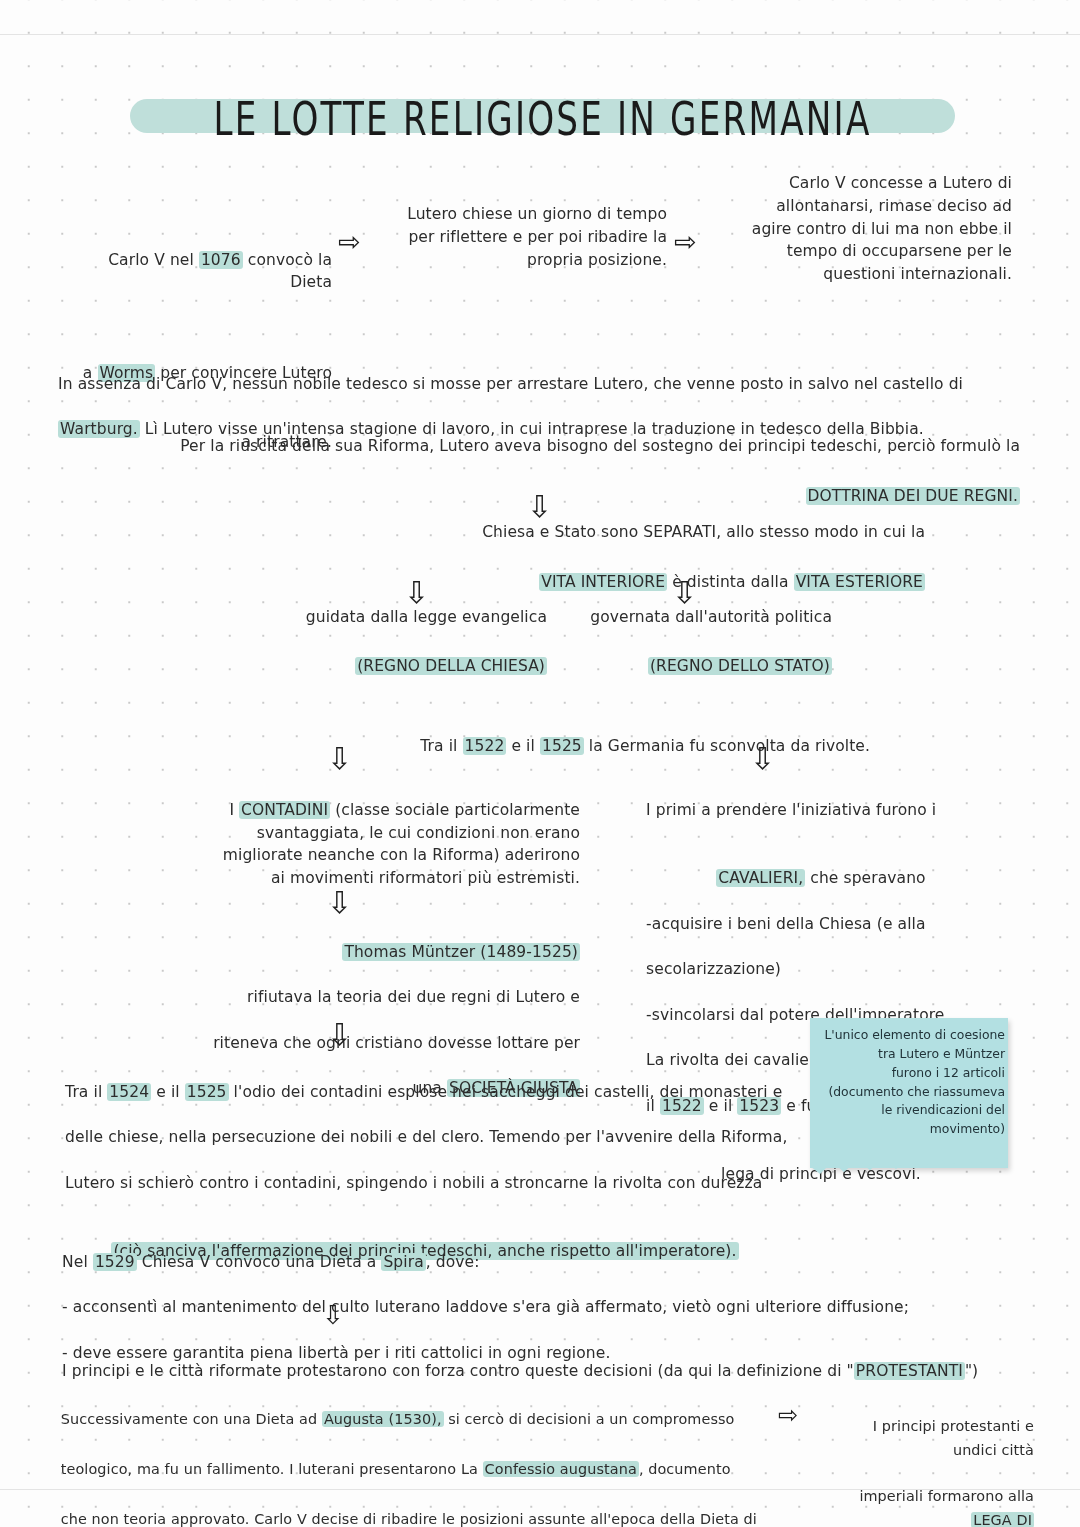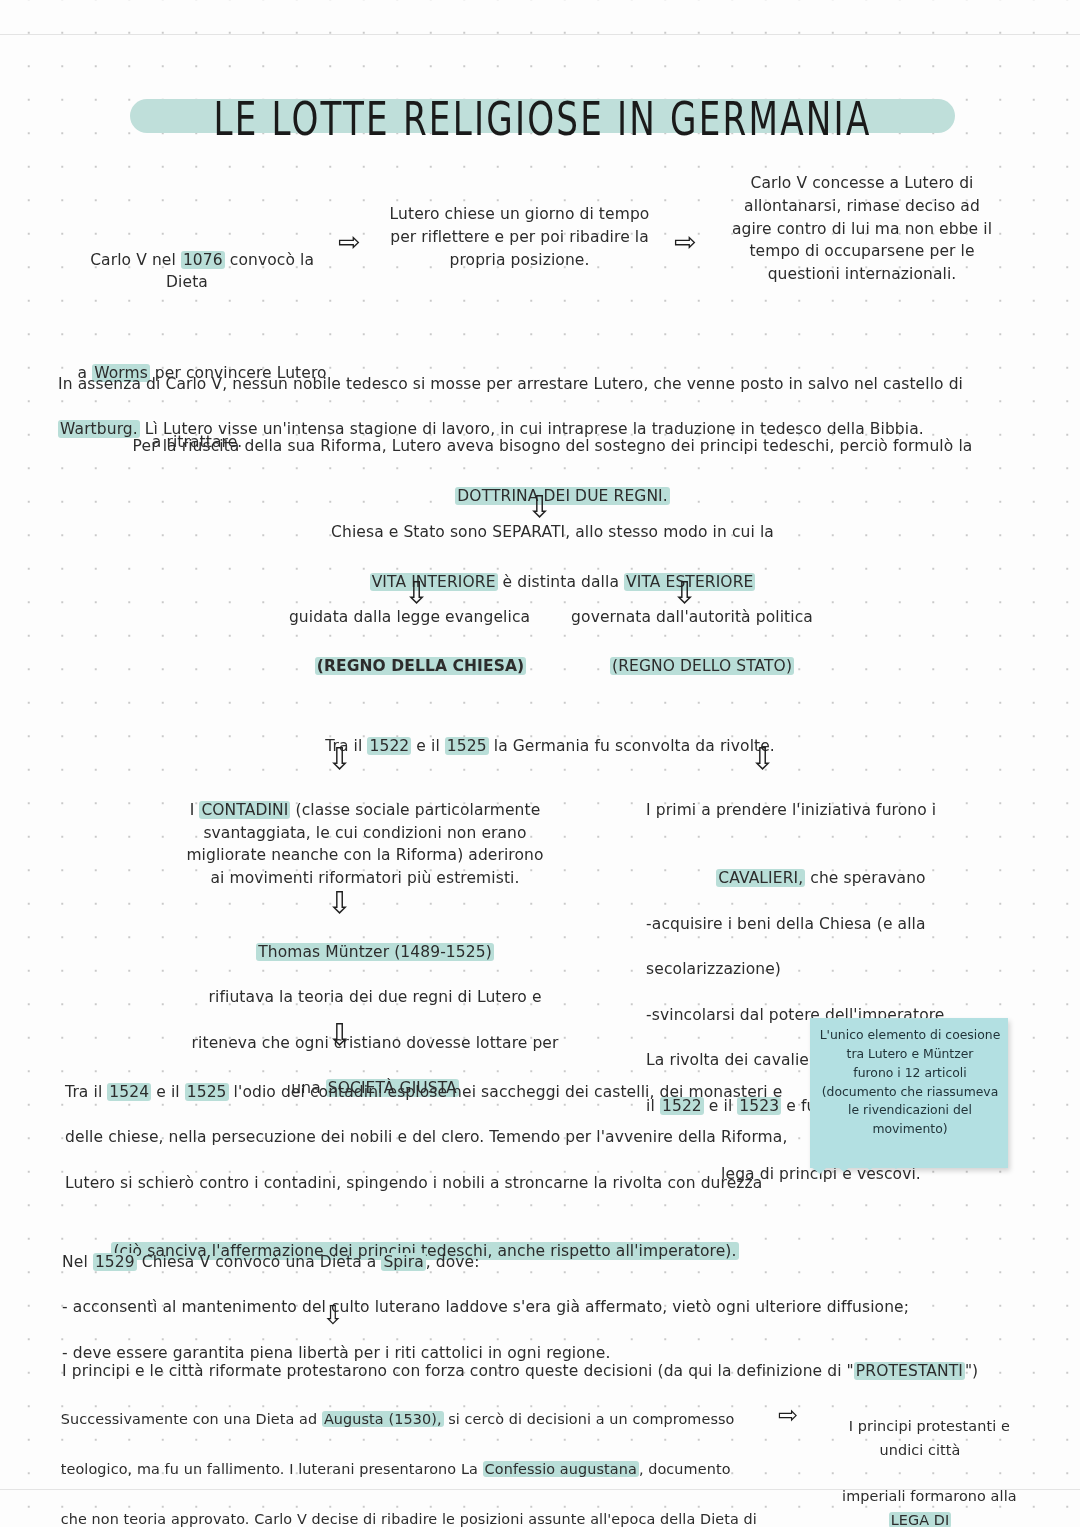--- a/index.html
+++ b/index.html
@@ -19,21 +19,21 @@
     background-size:33.5px 33.5px;
     background-position:12px 16px;
   }
   #topline{position:absolute;left:0;top:34px;width:100%;height:1px;background:#e4e4e4;}
   #bottomline{position:absolute;left:0;top:1489px;width:100%;height:1px;background:#e4e4e4;}
 
   #content{position:absolute;inset:0;}
 
   
   .t{position:absolute;line-height:1.47;letter-spacing:.1px;color:#2c2c2c;white-space:pre-wrap;}
-  .ctr{text-align:center;}
+  .ctr{text-align:right;}
   .lft{text-align:left;}
 
   
   .hand{font-family:"DejaVu Sans", sans-serif;font-weight:400;}
 
   
   .hl{
     background:#b9ded8;
     border-radius:3px;
     padding:0 2px;
@@ -65,21 +65,21 @@
     background:#b3e0e2;
     box-shadow:2px 3px 5px rgba(0,0,0,.17);
   }
   #note-torn{
     position:absolute;left:810px;top:1150px;width:198px;height:26px;
     overflow:hidden;
   }
   #note-torn svg{display:block;}
   #note-text{
     position:absolute;left:815px;top:1026px;width:190px;
-    text-align:center;font-size:12.4px;line-height:1.52;color:#22343a;
+    text-align:right;font-size:12.4px;line-height:1.52;color:#22343a;
   }
   .s155{font-size:15.5px;}
   .s14{font-size:14.4px;}
 </style>
 </head>
 <body>
 
 <div id="paper"></div>
 <div id="topline"></div>
 <div id="bottomline"></div>
@@ -129,21 +129,21 @@
 
   <div class="t hand ctr s155" style="left:180px;top:521px;width:745px;">Chiesa e Stato sono SEPARATI, allo stesso modo in cui la</div>
   <div class="t hand ctr s155" style="left:180px;top:548px;width:745px;">
     <span class="hl">VITA INTERIORE</span><span> è distinta dalla </span><span class="hl">VITA ESTERIORE</span>
   </div>
 
   <div class="arr arr-d" style="left:404px;top:578px;">⇩</div>
   <div class="arr arr-d" style="left:672px;top:578px;">⇩</div>
 
   <div class="t hand ctr s155" style="left:272px;top:606px;width:275px;">guidata dalla legge evangelica</div>
-  <div class="t hand ctr s155" style="left:272px;top:632px;width:275px;font-weight:bold;">
+  <div class="t hand ctr s155" style="left:272px;top:632px;width:275px;">
     <span class="hl">(REGNO DELLA CHIESA)</span>
   </div>
 
   <div class="t hand ctr s155" style="left:552px;top:606px;width:280px;">governata dall'autorità politica</div>
   <div class="t hand ctr s155" style="left:552px;top:632px;width:280px;">
     <span class="hl">(REGNO DELLO STATO)</span>
   </div>
 
   <div class="t hand ctr s155" style="left:210px;top:712px;width:660px;">
     <span>Tra il </span><span class="hl">1522</span><span> e il </span><span class="hl">1525</span><span> la Germania fu sconvolta da rivolte.</span>

